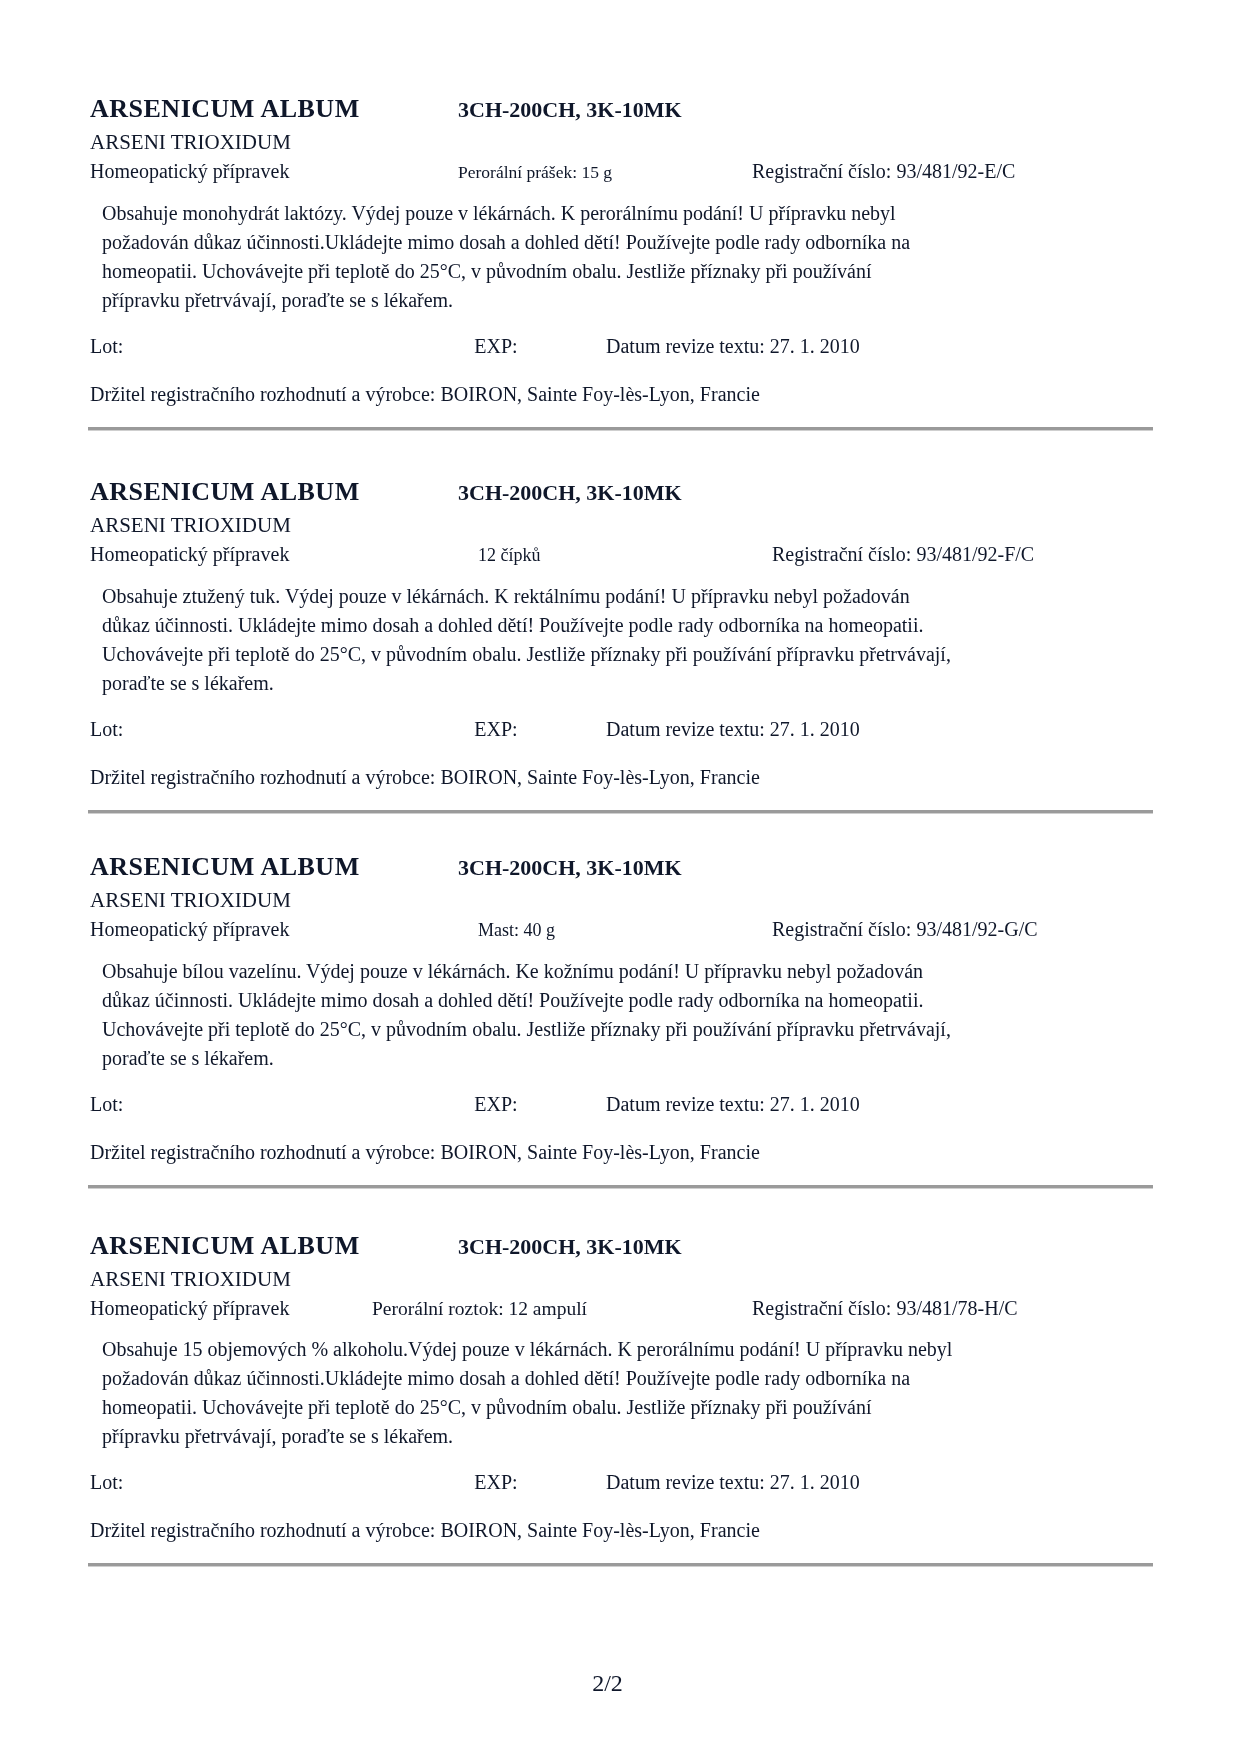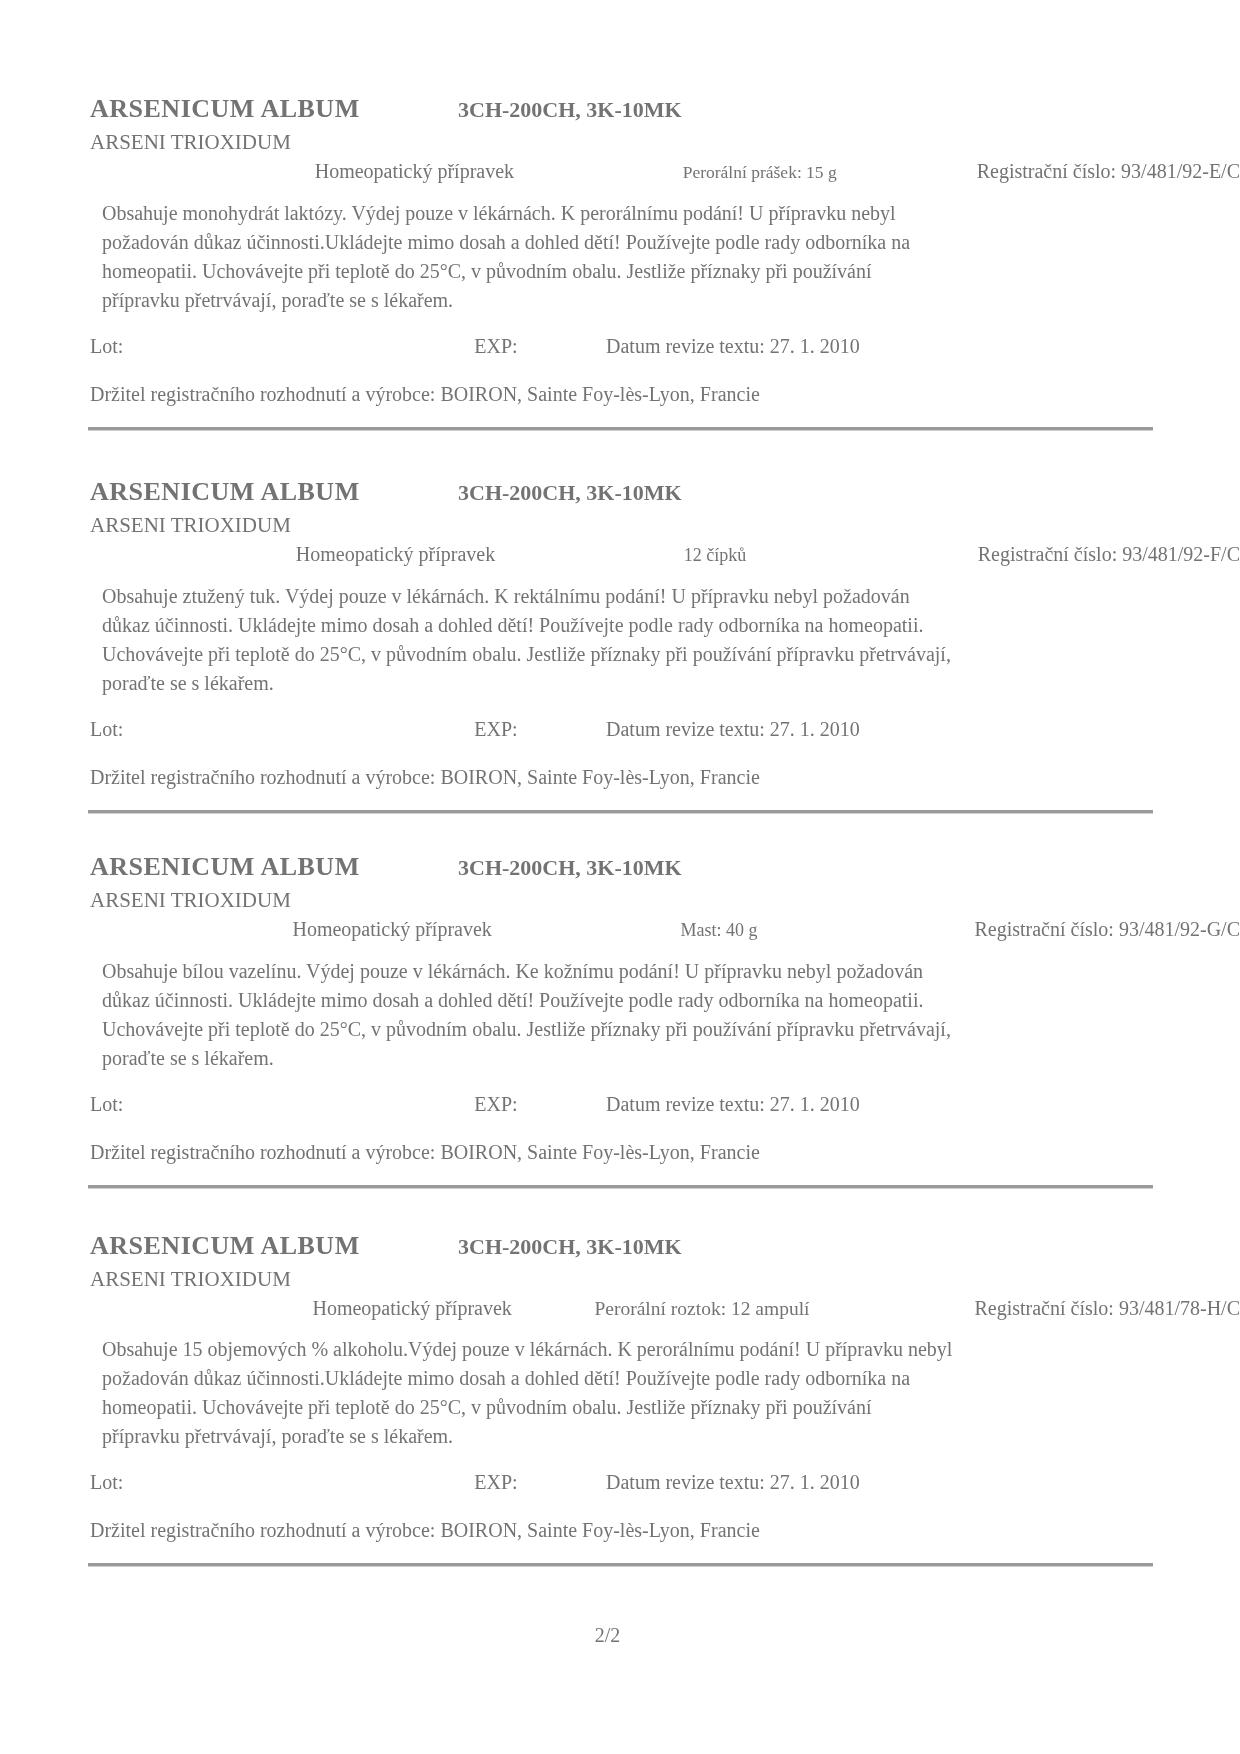--- a/index.html
+++ b/index.html
@@ -1,36 +1,36 @@
 <!DOCTYPE html>
 <html><head>
 <meta charset="utf-8">
 <style>
   html,body { margin:0; padding:0; background:#ffffff; }
   .page {
     position:relative;
     width:1240px; height:1754px;
     background:#ffffff;
-    color:#737373;
+    color:#0f172a;
     font-family:"Liberation Serif", serif;
     overflow:hidden;
   }
   .entry { padding-left:90px; }
   .entry-1 { padding-top:92px; }
   .entry-2 { padding-top:44px; }
   .entry-3 { padding-top:36px; }
   .entry-4 { padding-top:40px; }
 
   .title-row { display:flex; align-items:baseline; line-height:34px; white-space:nowrap; }
   .title-col1 { flex:none; width:368px; font-size:26px; font-weight:bold; letter-spacing:0.5px; }
   .potency-col { font-size:22px; font-weight:bold; }
 
   .subtitle { font-size:21px; line-height:30px; white-space:nowrap; }
 
-  .type-row { display:flex; align-items:baseline; line-height:29px; font-size:20px; white-space:nowrap;justify-content:flex-end; }
+  .type-row { display:flex; align-items:baseline; line-height:29px; font-size:20px; white-space:nowrap; }
   .type-col1 { flex:none; width:368px; }
   .entry-4 .type-col1 { width:282px; }
   .form-col { flex:none; width:294px; }
   .entry-4 .form-col { width:380px; }
   .entry-1 .form-col { font-size:17.5px; }
   .entry-2 .form-col, .entry-3 .form-col { font-size:18px;margin-left:20px; }
   .entry-4 .form-col { font-size:19.5px; }
   .reg-col { font-size:20px; }
 
   .body-text {
@@ -46,23 +46,23 @@
 
   .divider {
     margin:18px 0 0 -2px;
     width:1065px; height:3px;
     background:#9a9a9a;
     border:none;
     border-bottom:1px solid #cfcfcf;
   }
 
   .page-number {
-    position:absolute; top:1624px; left:0;
+    position:absolute; top:1670px; left:0;
     width:1215px; text-align:center;
-    font-size:20px;
+    font-size:24px;
   }
 </style>
 </head>
 <body>
 
 <div class="page">
 
   <section class="entry entry-1">
     <div class="title-row">
       <span class="title-col1">ARSENICUM ALBUM</span>

